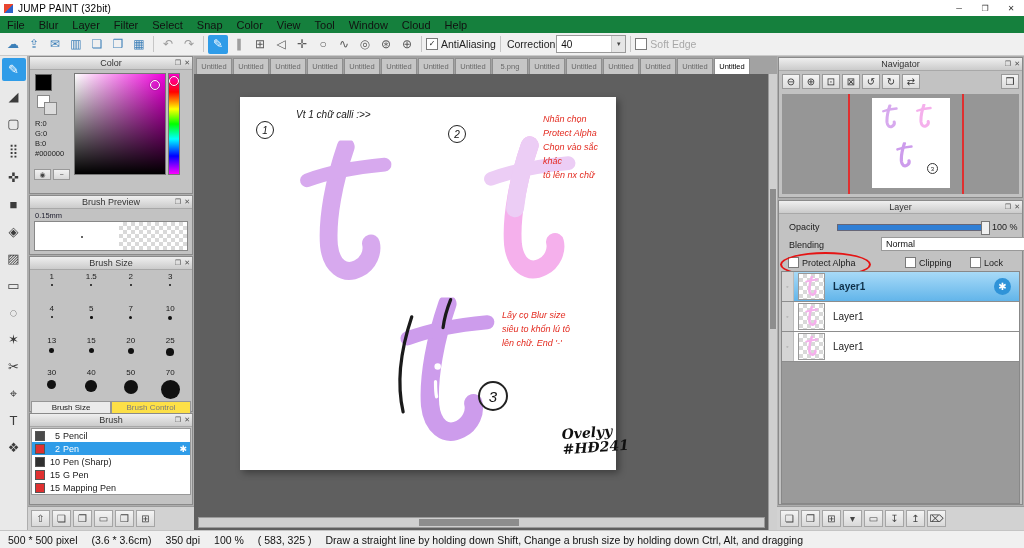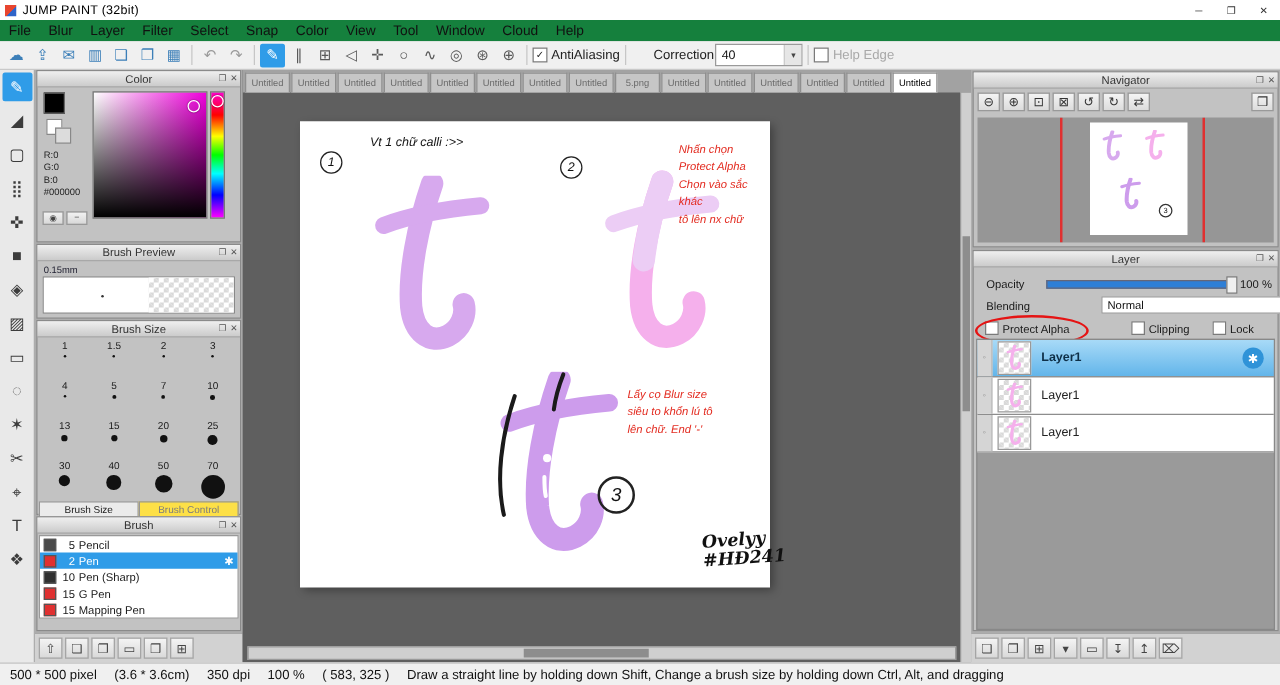--- a/index.html
+++ b/index.html
@@ -242,31 +242,31 @@
         <span class="tbtn snapc">◎</span>
         <span class="tbtn snapc">⊛</span>
         <span class="tbtn snapc">⊕</span>
       </div>
     <span class="tsep"></span>
     <span class="tcheck">
       <span class="cbox">✓</span>
       <span>AntiAliasing</span>
     </span>
     <span class="tsep"></span>
-    <span class="tcheck" style="margin-left:18px">
+    <span class="tcheck" style="margin-left:2px">
       <span>Correction</span>
     </span>
     <span class="dropdown">
       <span>40</span>
       <span class="arr">▾</span>
     </span>
     <span class="tsep"></span>
     <span class="tcheck disabled">
       <span class="cbox"></span>
-      <span>Help Edge</span>
+      <span>Soft Edge</span>
     </span>
   </div>
 
   <div class="toolstrip">
 
   <span class="tool sel">✎</span>
       <span class="tool">◢</span>
       <span class="tool">▢</span>
       <span class="tool">⣿</span>
       <span class="tool">✜</span>

